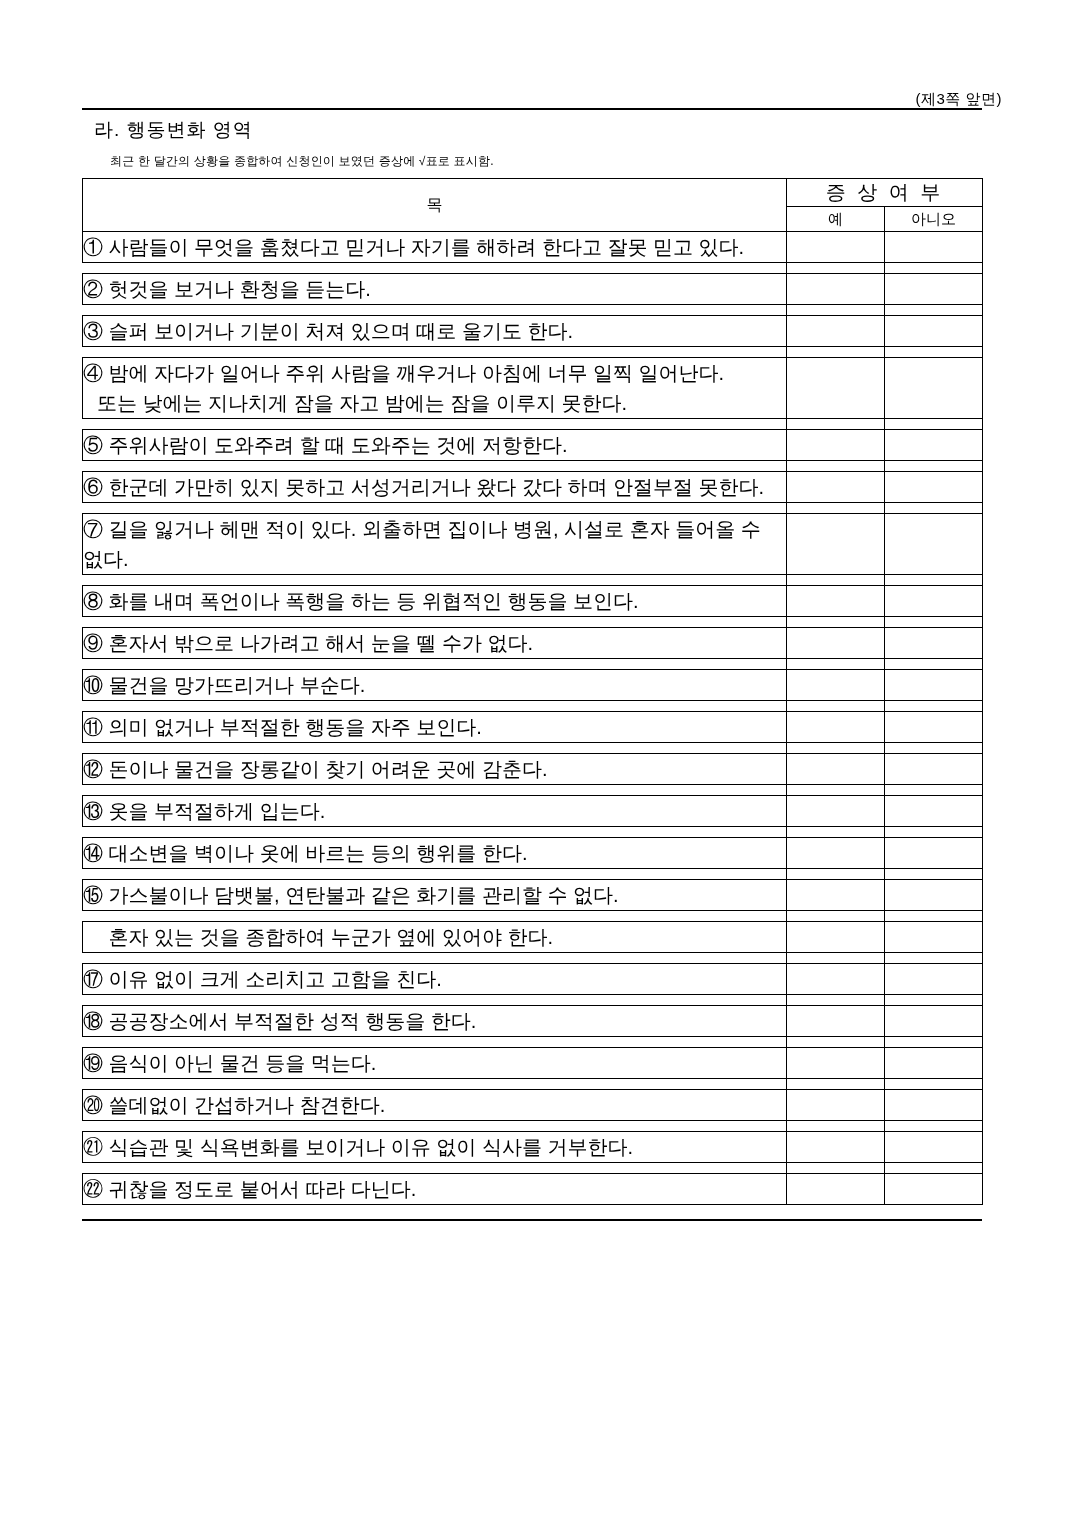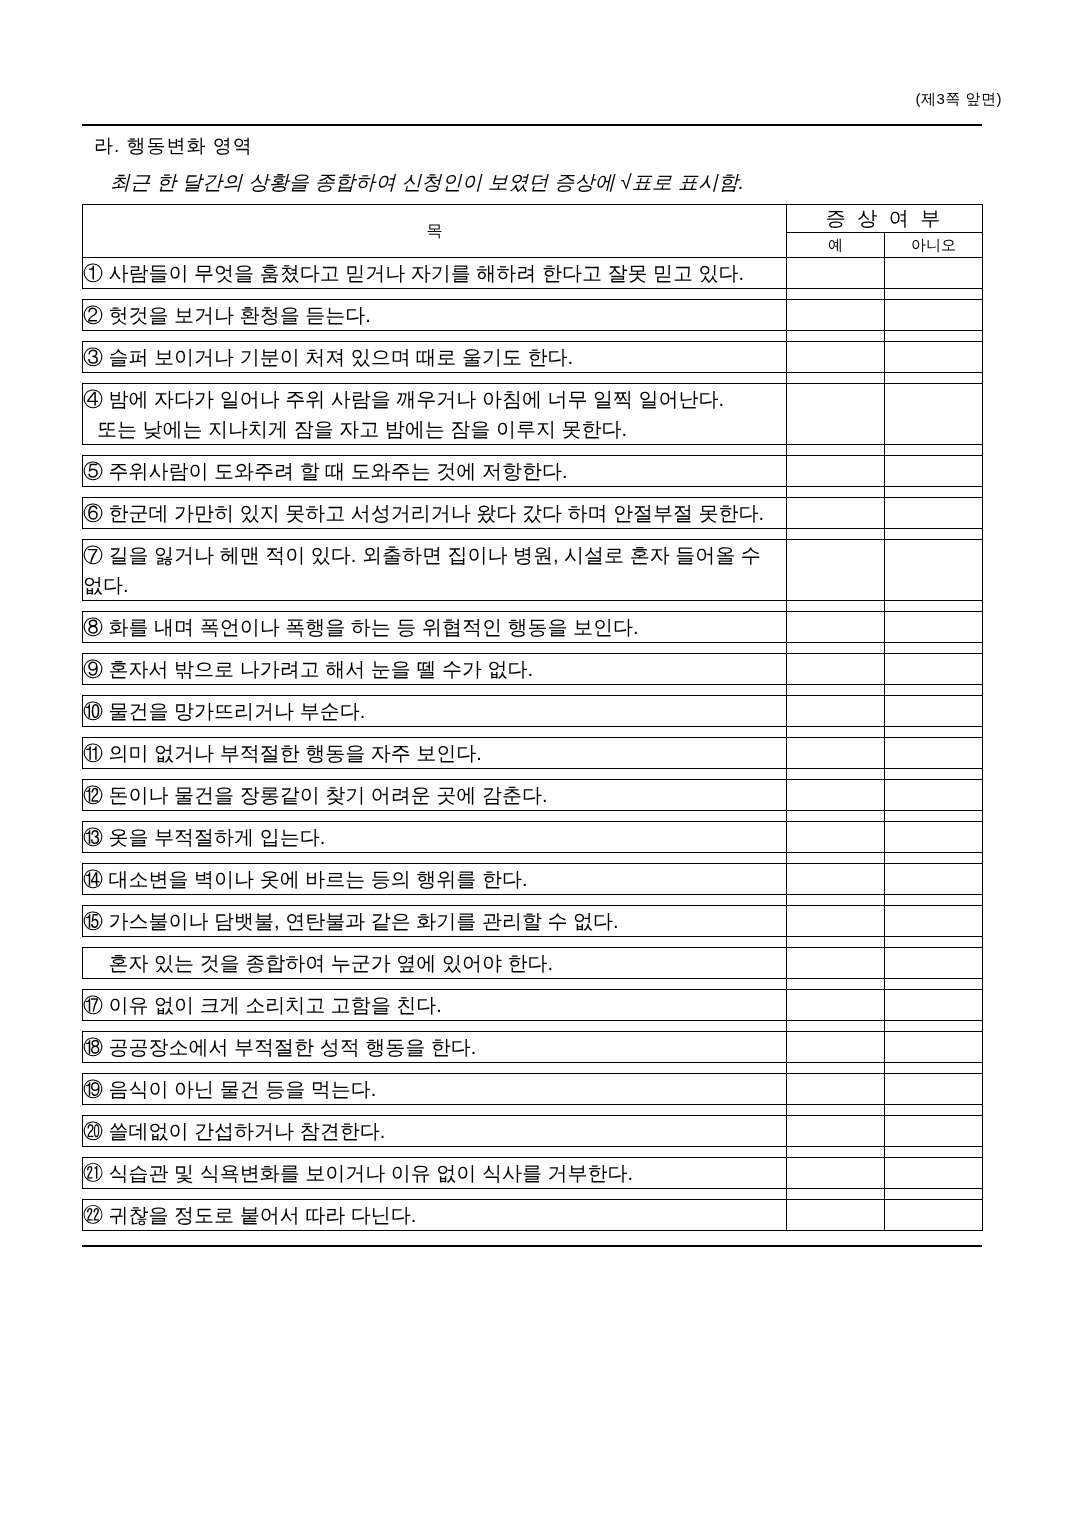--- a/index.html
+++ b/index.html
@@ -28,37 +28,35 @@
     top: 90px;
     font-size: 15px;
     letter-spacing: 0.5px;
     color: #000;
   }
   .content {
     position: absolute;
     left: 82px;
     top: 108px;
     width: 900px;
-    margin-top: 16px;
   }
   .top-rule {
     border-top: 2px solid #000;
     width: 100%;
     height: 0;
   }
   .section-title {
     font-size: 19px;
     margin: 7px 0 0 12px;
     letter-spacing: 1px;
   }
   .instruction {
-    font-size: 20px;
+    font-size: 12px;
     margin: 10px 0 8px 28px;
     letter-spacing: 0.2px;
-    font-style: italic;
   }
   table.survey {
     border-collapse: collapse;
     width: 100%;
     table-layout: fixed;
   }
   table.survey td, table.survey th {
     border: 1px solid #000;
     padding: 0;
     font-weight: normal;

